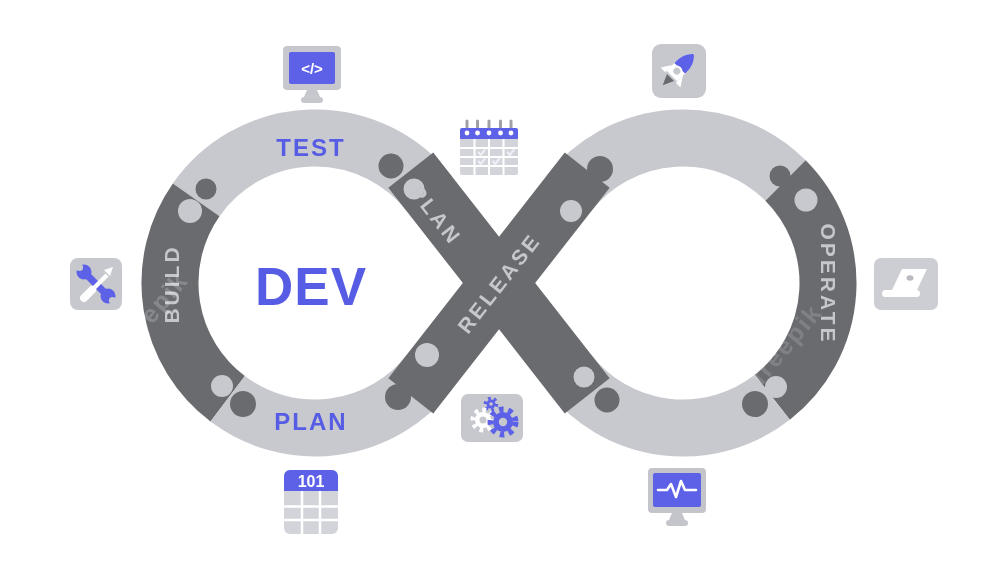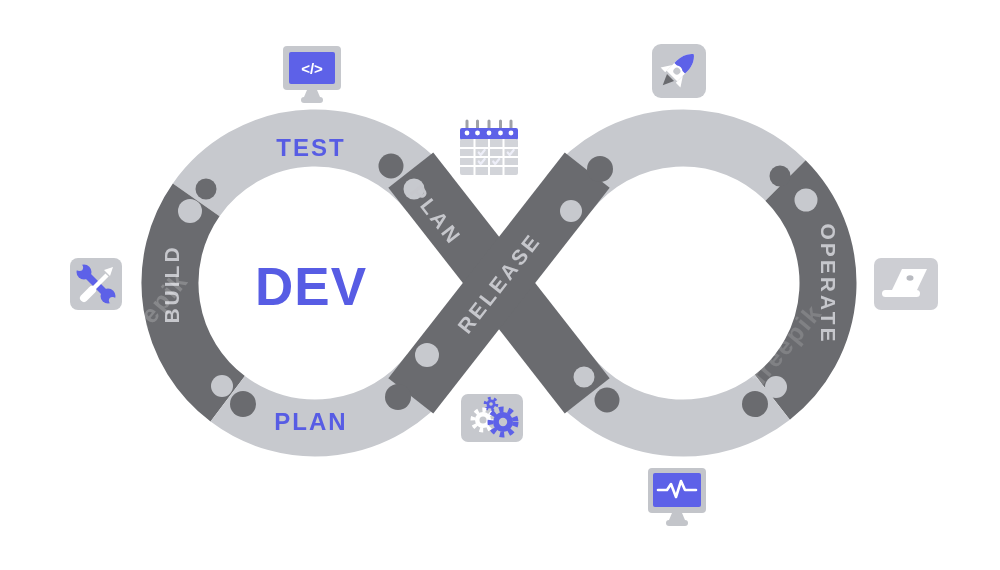--- a/index.html
+++ b/index.html
@@ -165,20 +165,28 @@
       <circle cx="31" cy="11" r="1.8" fill="var(--icon-bg)"></circle>
       <circle cx="23" cy="27" r="10" fill="none" stroke="#fff" stroke-width="5" stroke-dasharray="3.6 4.1"></circle>
       <circle cx="23" cy="27" r="8" fill="#fff"></circle>
       <circle cx="23" cy="27" r="3.5" fill="var(--icon-bg)"></circle>
       <circle cx="43" cy="29" r="12.5" fill="none" stroke="var(--icon-purple)" stroke-width="6" stroke-dasharray="4.5 4.6"></circle>
       <circle cx="43" cy="29" r="10" fill="var(--icon-purple)"></circle>
       <circle cx="43" cy="29" r="4.2" fill="var(--icon-bg)"></circle>
     </svg>
   </div>
 
+  <div class="icon" style="left:281px;top:467px">
+    <svg width="60" height="70" viewBox="0 0 60 70">
+      <rect x="3" y="3" width="54" height="64" rx="6" fill="#d2d4d9"></rect>
+      <path d="M9 3 h42 a6 6 0 0 1 6 6 v15 h-54 v-15 a6 6 0 0 1 6 -6 Z" fill="var(--icon-purple)"></path>
+      <text x="30" y="19.5" text-anchor="middle" font-size="16" font-weight="bold" fill="#fff">101</text>
+      <path d="M3 39.5 h54 M3 53 h54 M21 24 v43 M39 24 v43" stroke="#fff" stroke-width="2.5" fill="none"></path>
+    </svg>
+  </div>
 
   <div class="icon" style="left:645px;top:466px">
     <svg width="64" height="62" viewBox="0 0 64 62">
       <rect x="3" y="2" width="58" height="45" rx="4" fill="#c3c5ca"></rect>
       <rect x="8" y="7" width="48" height="34" rx="2" fill="var(--icon-purple)"></rect>
       <path d="M13 24 h9 l4 -6 l5 13 l5 -16 l4 9 h11" stroke="#fff" stroke-width="2.6" fill="none" stroke-linejoin="round" stroke-linecap="round"></path>
       <path d="M27 47 h10 l3 7 h-16 z" fill="#c3c5ca"></path>
       <rect x="21" y="54" width="22" height="6" rx="3" fill="#c3c5ca"></rect>
     </svg>
   </div>

